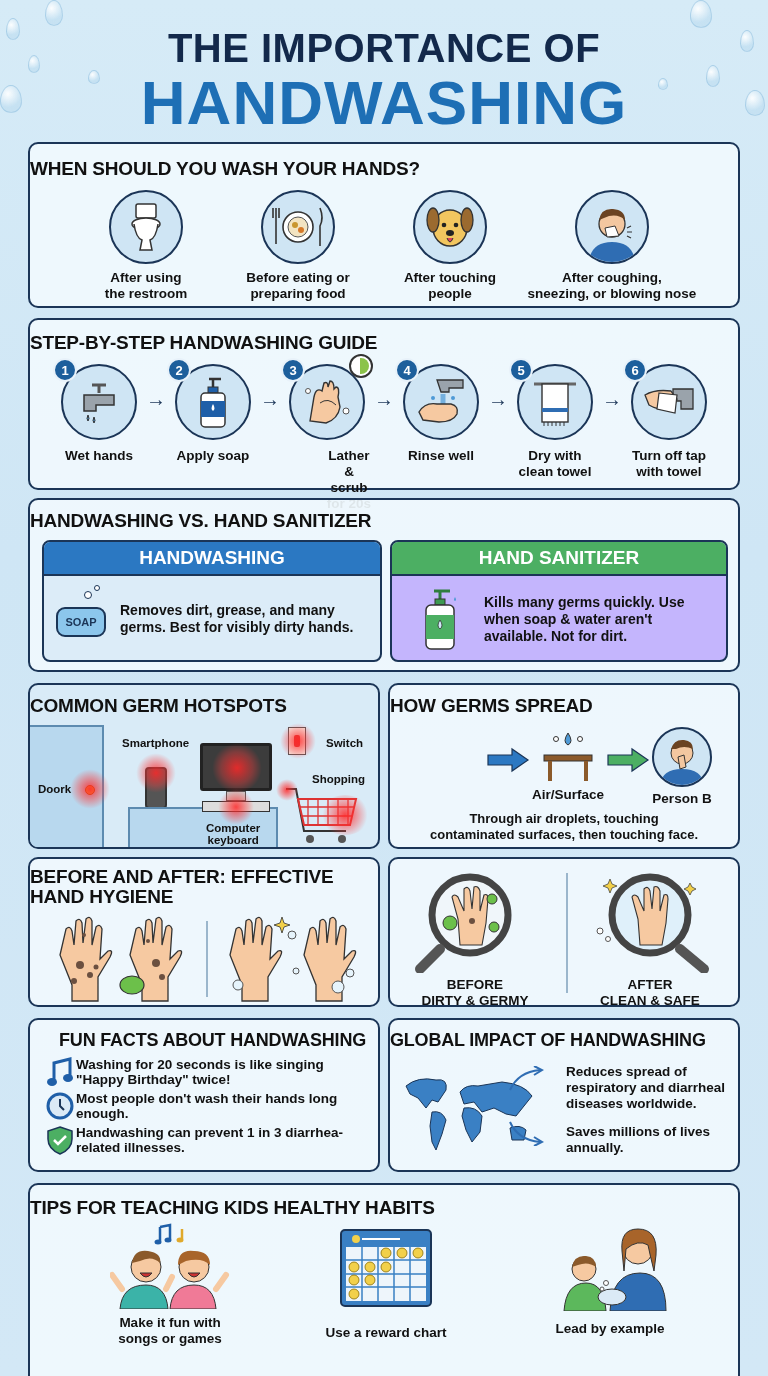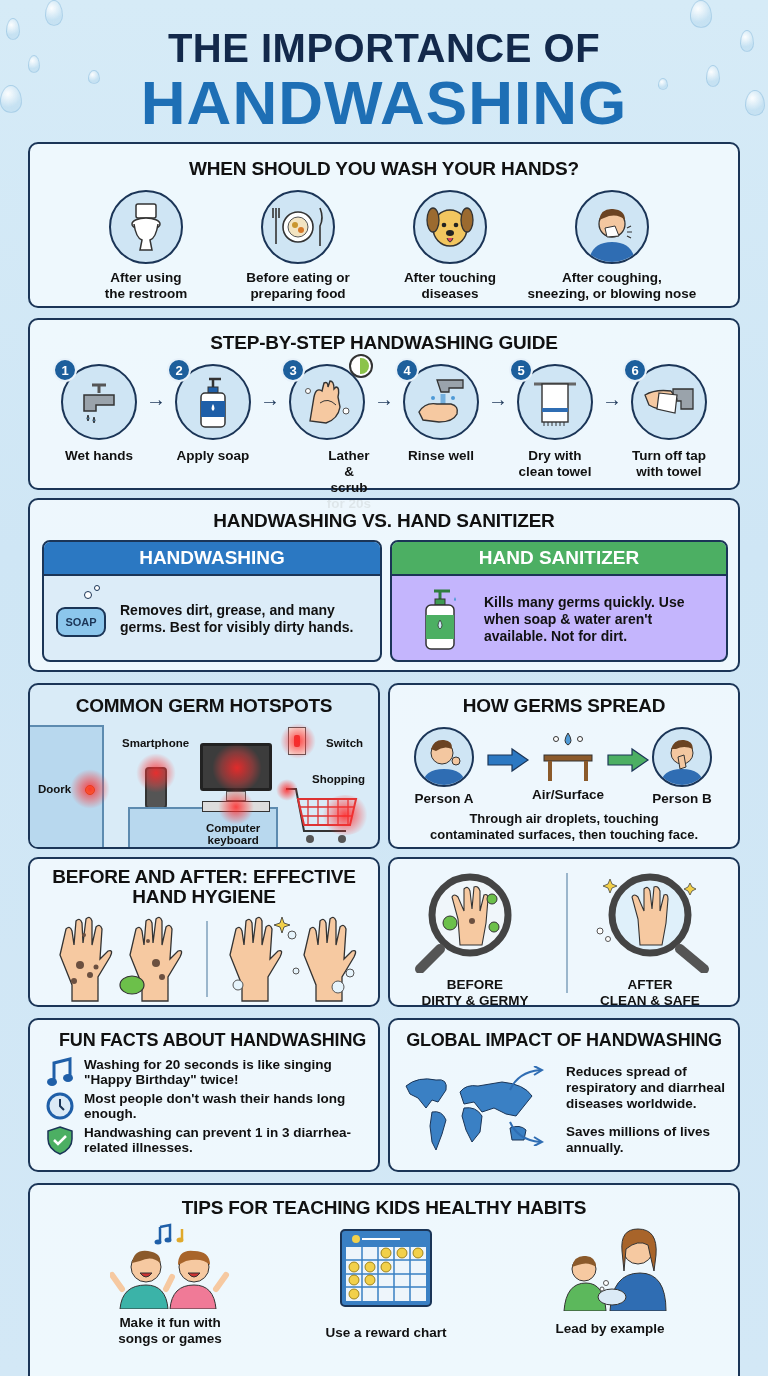--- a/index.html
+++ b/index.html
@@ -11,33 +11,33 @@
     position: relative;
   }
   .drop { position: absolute; border-radius: 50% 50% 50% 50% / 60% 60% 40% 40%; background: radial-gradient(circle at 35% 30%, rgba(255,255,255,0.9), rgba(170,210,235,0.35) 60%, rgba(140,190,225,0.2)); border: 1px solid rgba(150,195,225,0.6); }
   .title { text-align: center; padding-top: 26px; }
   .title .t1 { font-size: 40px; font-weight: 900; color: #13294b; letter-spacing: 0.5px; line-height: 44px; }
   .title .t2 { font-size: 62px; font-weight: 900; color: #1e6fb5; letter-spacing: 1px; line-height: 66px; }
   .panel {
     position: absolute; background: rgba(240,248,253,0.92);
     border: 2.5px solid #1b3557; border-radius: 10px;
   }
-  .panel h2 { font-size: 19px; font-weight: 800; text-align: center; color: #111; letter-spacing: -0.2px; }
+  .panel h2 { font-size: 19px; font-weight: 800; text-align: left; color: #111; letter-spacing: -0.2px; }
   .circle { border: 2.5px solid #1b3557; border-radius: 50%; background: #cfe5f4; display: flex; align-items: center; justify-content: center; position: relative; }
   .lbl { font-size: 13.5px; font-weight: 600; text-align: center; line-height: 16px; color: #111; }
   .row { display: flex; }
   .badge { position: absolute; width: 24px; height: 24px; border-radius: 50%; background: #1d5f9c; color: #fff; font-size: 13px; font-weight: 800; display: flex; align-items: center; justify-content: center; border: 2px solid #e8f2fa; }
   .arrow { font-size: 20px; color: #1b3557; font-weight: 700; }
   .cmp { position: absolute; border: 2.5px solid #1b3557; border-radius: 8px; overflow: hidden; }
   .cmp .hd { height: 34px; display: flex; align-items: center; justify-content: center; color: #fff; font-size: 19px; font-weight: 800; border-bottom: 2.5px solid #1b3557; }
   .cmp .bd { display: flex; align-items: center; height: 86px; padding: 0 12px; gap: 12px; }
   .cmp .bd p { font-size: 14px; font-weight: 600; line-height: 17px; }
   .glow { position: absolute; border-radius: 50%; background: radial-gradient(circle, rgba(255,40,40,0.85) 0%, rgba(255,60,60,0.35) 45%, rgba(255,80,80,0) 70%); }
   .hlabel { position: absolute; font-size: 11.5px; font-weight: 700; color: #111; }
-  .fact { display: flex; align-items: center; gap: 10px; margin-bottom: 4px; }
+  .fact { display: flex; align-items: center; gap: 2px; margin-bottom: 4px; }
   .fact p { font-size: 13.5px; font-weight: 600; line-height: 15px; }
   .vsep { position: absolute; width: 1.5px; background: #9bb6cc; }
 </style>
 </head>
 <body>
 
 <div class="drop" style="left:6px;top:18px;width:14px;height:22px;"></div>
 <div class="drop" style="left:28px;top:55px;width:12px;height:18px;"></div>
 <div class="drop" style="left:0px;top:85px;width:22px;height:28px;"></div>
 <div class="drop" style="left:88px;top:70px;width:12px;height:14px;"></div>
@@ -92,21 +92,21 @@
             <ellipse cx="9" cy="18" rx="6" ry="12" fill="#9b6a2f" stroke="#333" stroke-width="1.3"></ellipse>
             <ellipse cx="43" cy="18" rx="6" ry="12" fill="#9b6a2f" stroke="#333" stroke-width="1.3"></ellipse>
             <circle cx="20" cy="23" r="2.3" fill="#222"></circle>
             <circle cx="32" cy="23" r="2.3" fill="#222"></circle>
             <ellipse cx="26" cy="31" rx="4" ry="3" fill="#222"></ellipse>
             <path d="M23 36 Q26 44 29 36" fill="#e0435a" stroke="#333" stroke-width="1"></path>
           </svg>
       </div>
       <div class="lbl" style="margin-top:6px;">
           <div>After touching</div>
-          <div>diseases</div>
+          <div>people</div>
         </div>
     </div>
     <div style="width:170px;display:flex;flex-direction:column;align-items:center;">
       <div class="circle" style="width:74px;height:74px;overflow:hidden;">
         <svg width="70" height="70" viewBox="0 0 70 70">
             <path d="M12 70 Q14 50 35 50 Q56 50 58 70Z" fill="#2f6db3"></path>
             <circle cx="35" cy="32" r="13" fill="#f3c7a0" stroke="#333" stroke-width="1.3"></circle>
             <path d="M22 28 Q24 16 36 17 Q48 18 48 28 Q42 22 32 24 Z" fill="#6b4322"></path>
             <path d="M28 36 L38 34 L42 44 L30 45 Z" fill="#fff" stroke="#333" stroke-width="1"></path>
             <path d="M50 36 l4 -2 M50 40 l5 0 M50 44 l4 2" stroke="#333" stroke-width="1.2"></path>
@@ -296,31 +296,20 @@
       <path d="M24 18 V44 M34 18 V44 M44 18 V44 M54 18 V44 M64 18 V44 M16 26 H70 M18 35 H68" stroke="#d33" stroke-width="1.3"></path>
       <circle cx="26" cy="58" r="4" fill="#555"></circle>
       <circle cx="58" cy="58" r="4" fill="#555"></circle>
     </svg>
   <div class="glow" style="left:290px;top:110px;width:50px;height:40px;"></div>
   <div class="glow" style="left:246px;top:94px;width:22px;height:22px;"></div>
 </section>
 
 <section class="panel" style="left:388px;top:683px;width:352px;height:166px;">
   <h2 style="margin-top:10px;">HOW GERMS SPREAD</h2>
-  <div style="position:absolute;left:24px;top:42px;display:flex;flex-direction:column;align-items:center;">
-    <div class="circle" style="width:60px;height:60px;overflow:hidden;">
-      <svg width="56" height="56" viewBox="0 0 56 56">
-          <path d="M6 56 Q8 40 28 40 Q48 40 50 56Z" fill="#2f6db3"></path>
-          <circle cx="26" cy="24" r="11" fill="#f3c7a0" stroke="#333"></circle>
-          <path d="M15 20 Q18 10 28 11 Q37 12 36 20 Q28 16 20 22 Z" fill="#6b4322"></path>
-          <circle cx="40" cy="32" r="4" fill="#f3c7a0" stroke="#333"></circle>
-        </svg>
-    </div>
-    <span class="lbl" style="margin-top:4px;">Person A</span>
-  </div>
   <svg style="position:absolute;left:96px;top:62px;" width="44" height="26" viewBox="0 0 44 26">
       <path d="M2 8 H26 V2 L42 13 L26 24 V18 H2 Z" fill="#2b78c2" stroke="#1b3557" stroke-width="1.2"></path>
     </svg>
   <div style="position:absolute;left:142px;top:46px;display:flex;flex-direction:column;align-items:center;">
     <svg width="60" height="52" viewBox="0 0 60 52">
         <path d="M30 2 q-6 9 0 12 q6 -3 0 -12" fill="#4e9ad6" stroke="#333"></path>
         <circle cx="18" cy="8" r="2.5" fill="#fff" stroke="#333"></circle>
         <circle cx="42" cy="8" r="2.5" fill="#fff" stroke="#333"></circle>
         <rect x="6" y="24" width="48" height="6" fill="#8b5a2b" stroke="#333"></rect>
         <path d="M12 30 V50 M48 30 V50" stroke="#8b5a2b" stroke-width="4"></path>

